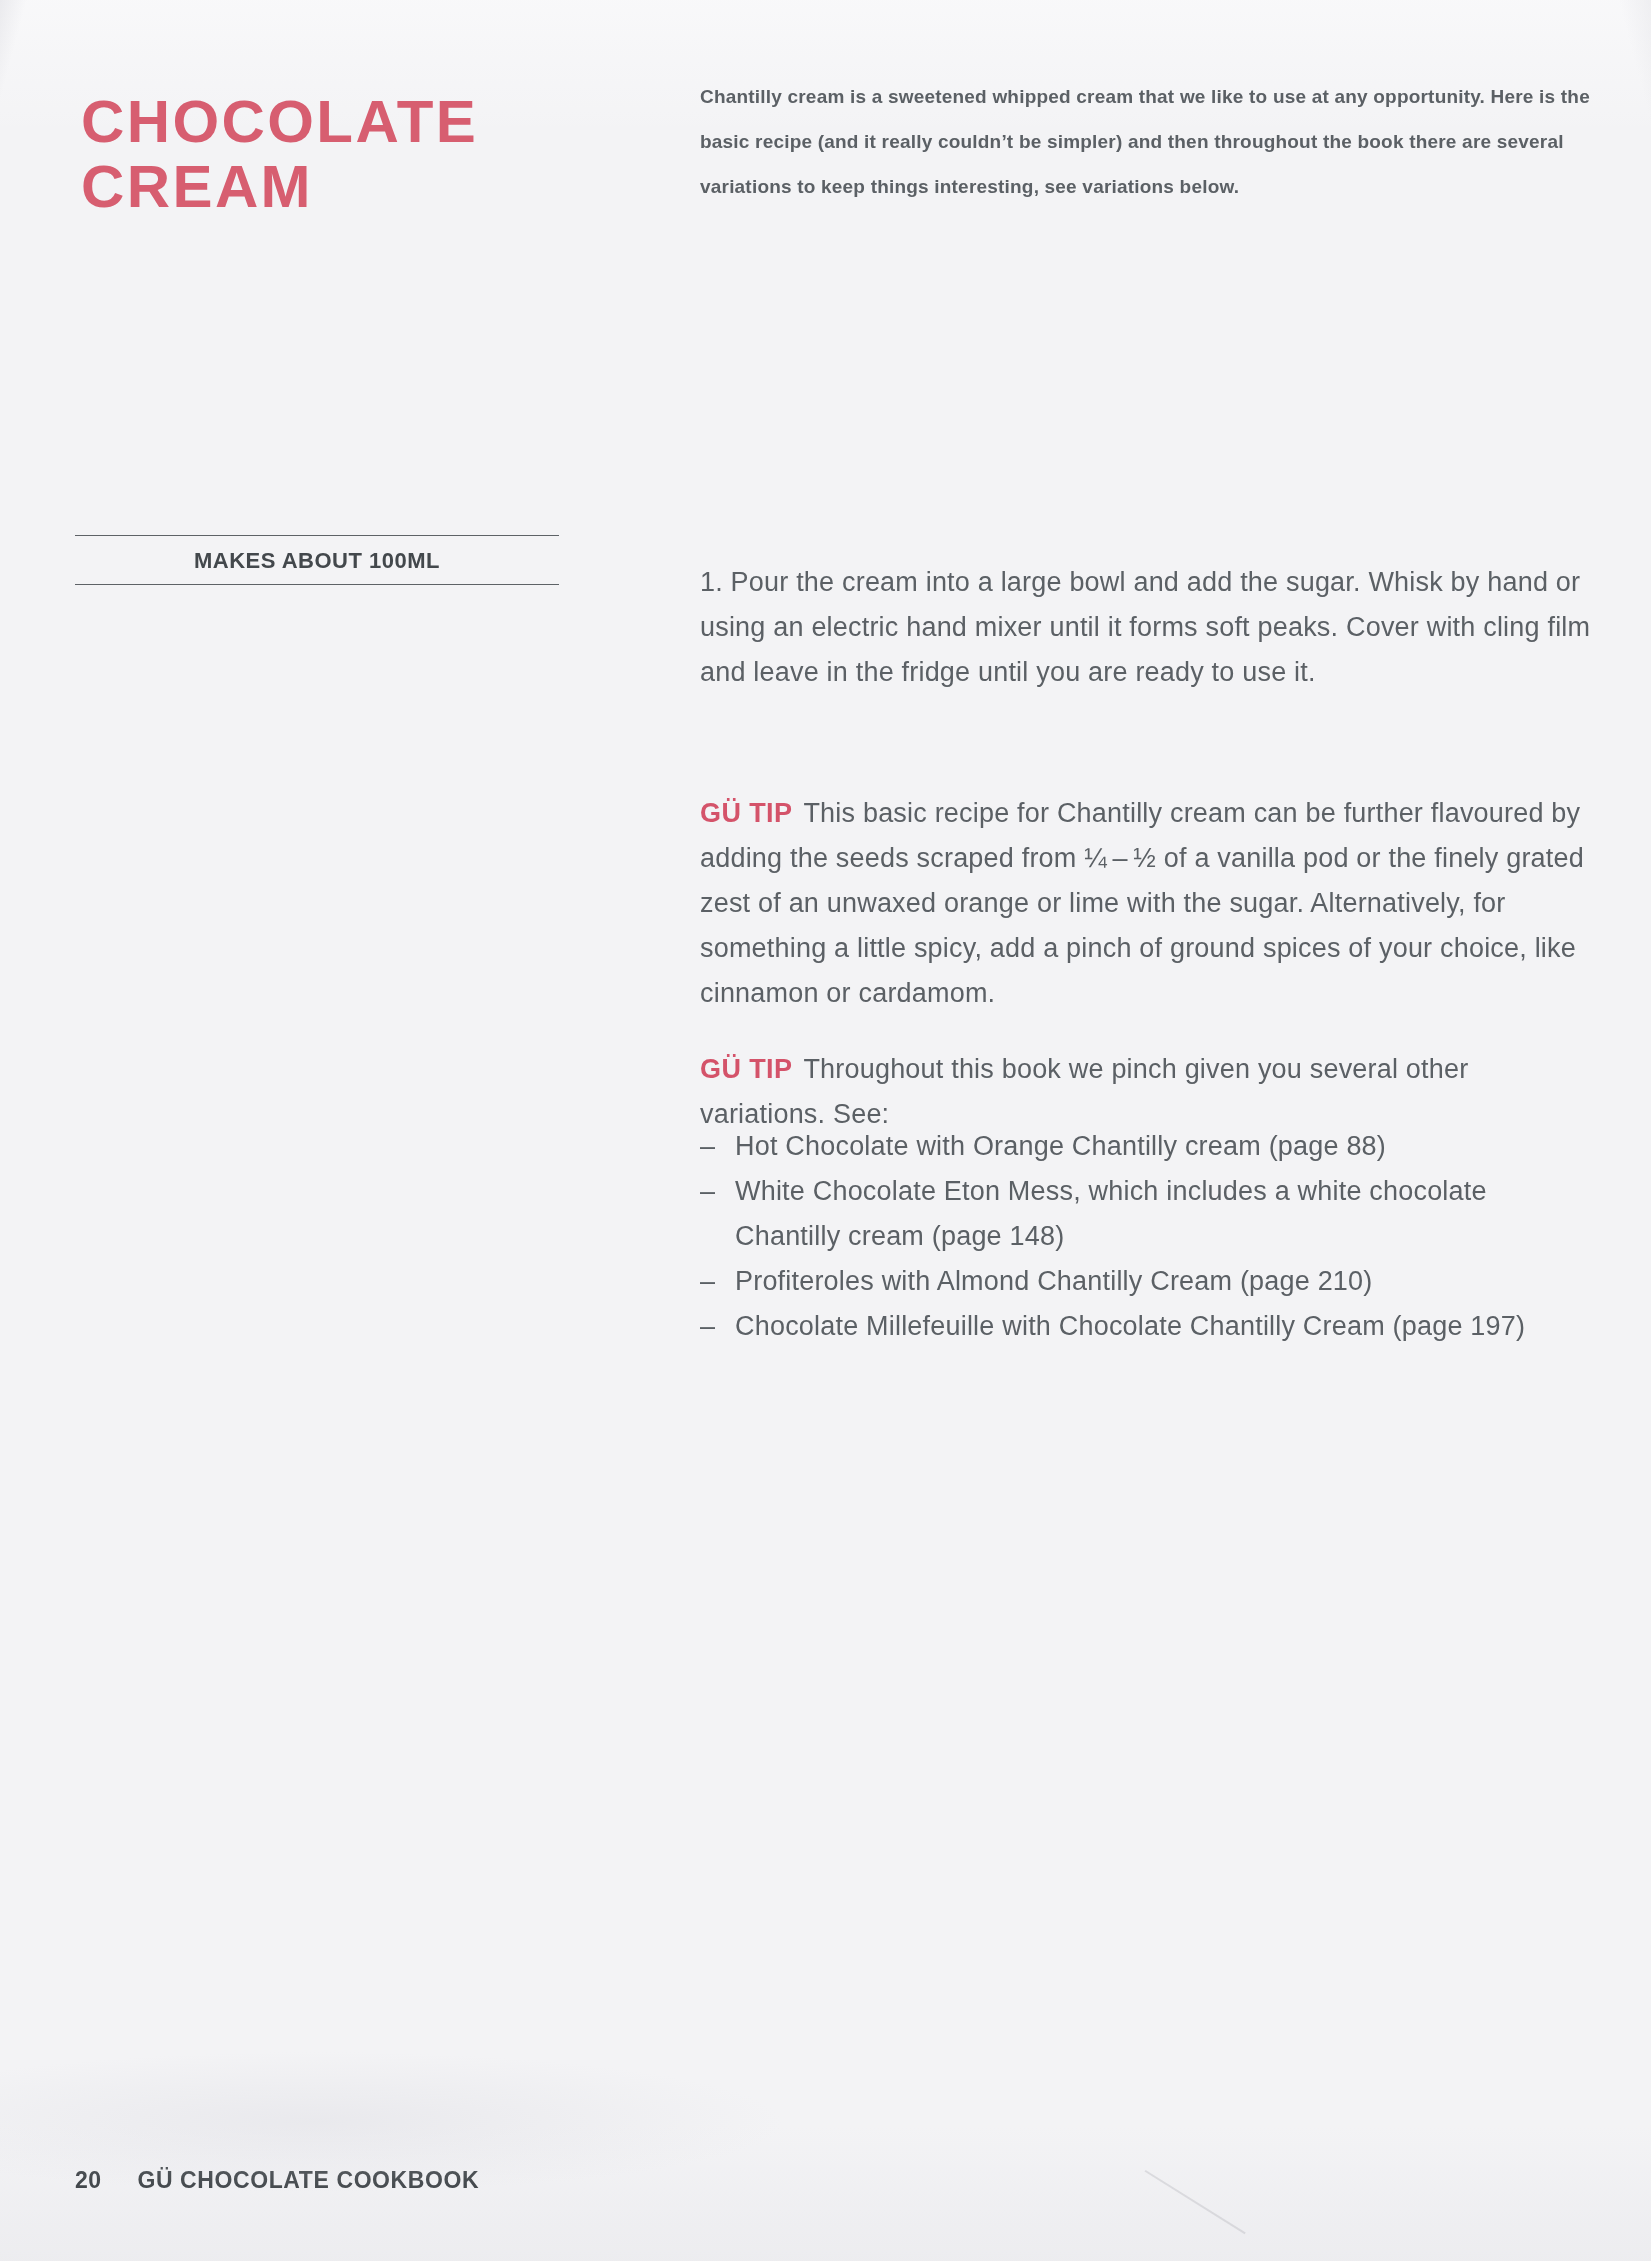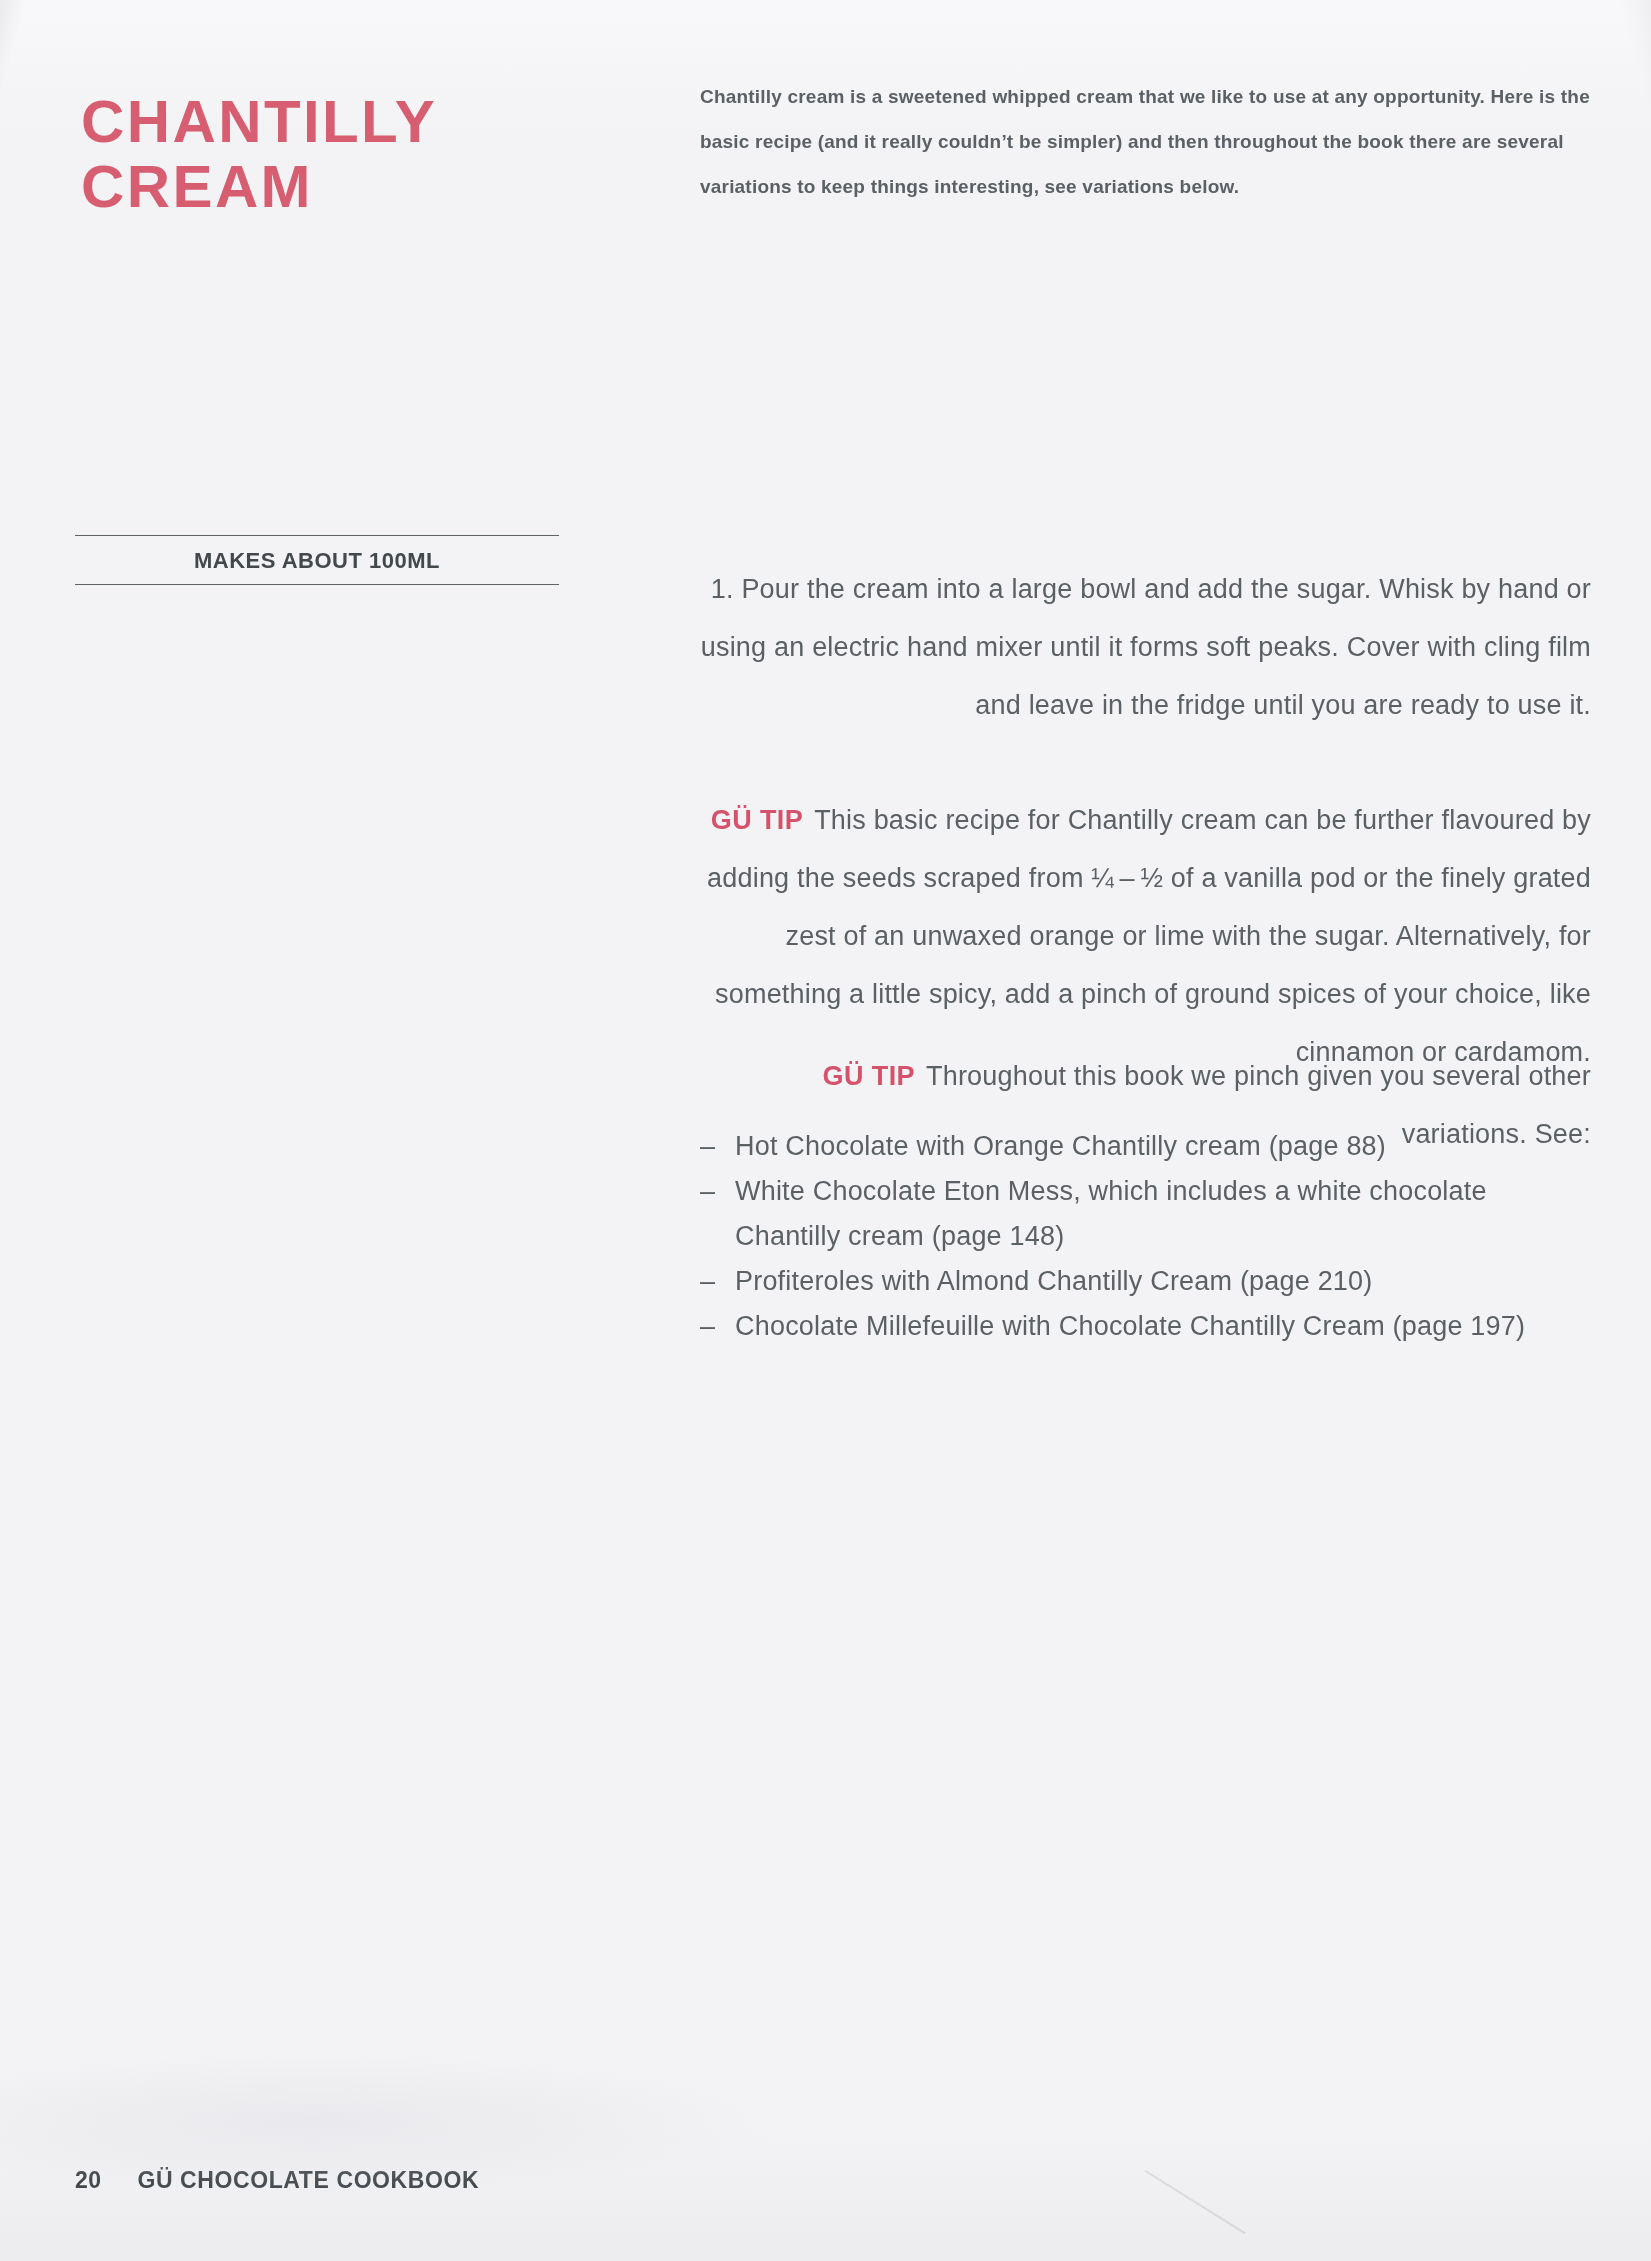--- a/index.html
+++ b/index.html
@@ -81,25 +81,24 @@
   .group-yield    { top: 535px; }
   .group-ingredients { top: 628px; }
   .group-equipment   { top: 806px; }
 
   
   .main-col {
     position: absolute;
     left: 700px;
     width: 891px;
     font-size: 27px;
-    line-height: 58px;
+    line-height: 45px;
     font-weight: 300;
     color: #5b6065;
     letter-spacing: 0.2px;
-    text-align: right;
   }
   .step-1  { top: 533px; }
   .tip-1   { top: 764px; }
   .tip-2   { top: 1020px; }
   .tip-label {
     font-weight: 700;
     color: #d4536a;
     letter-spacing: 0.4px;
     padding-right: 11px;
   }
@@ -168,21 +167,21 @@
     width: 789px;
     height: 142px;
     background: radial-gradient(ellipse at 40% 50%, rgba(215,215,222,0.35), rgba(244,244,246,0) 70%);
   }
 </style>
 </head>
 <body>
 
 <div class="page">
 
-  <h1 class="recipe-title"><span>CHANTILLY</span><br><span>CREAM</span></h1>
+  <h1 class="recipe-title"><span>CHOCOLATE</span><br><span>CREAM</span></h1>
 
   <p class="intro">Chantilly cream is a sweetened whipped cream that we like to use at any opportunity. Here is the basic recipe (and it really couldn’t be simpler) and then throughout the book there are several variations to keep things interesting, see variations below.</p>
 
   <div class="side-group group-yield">
     <div class="side-row side-heading">MAKES ABOUT 100ML</div>
   </div>
 
 
 
   <p class="main-col step-1">1. Pour the cream into a large bowl and add the sugar. Whisk by hand or using an electric hand mixer until it forms soft peaks. Cover with cling film and leave in the fridge until you are ready to use it.</p>

